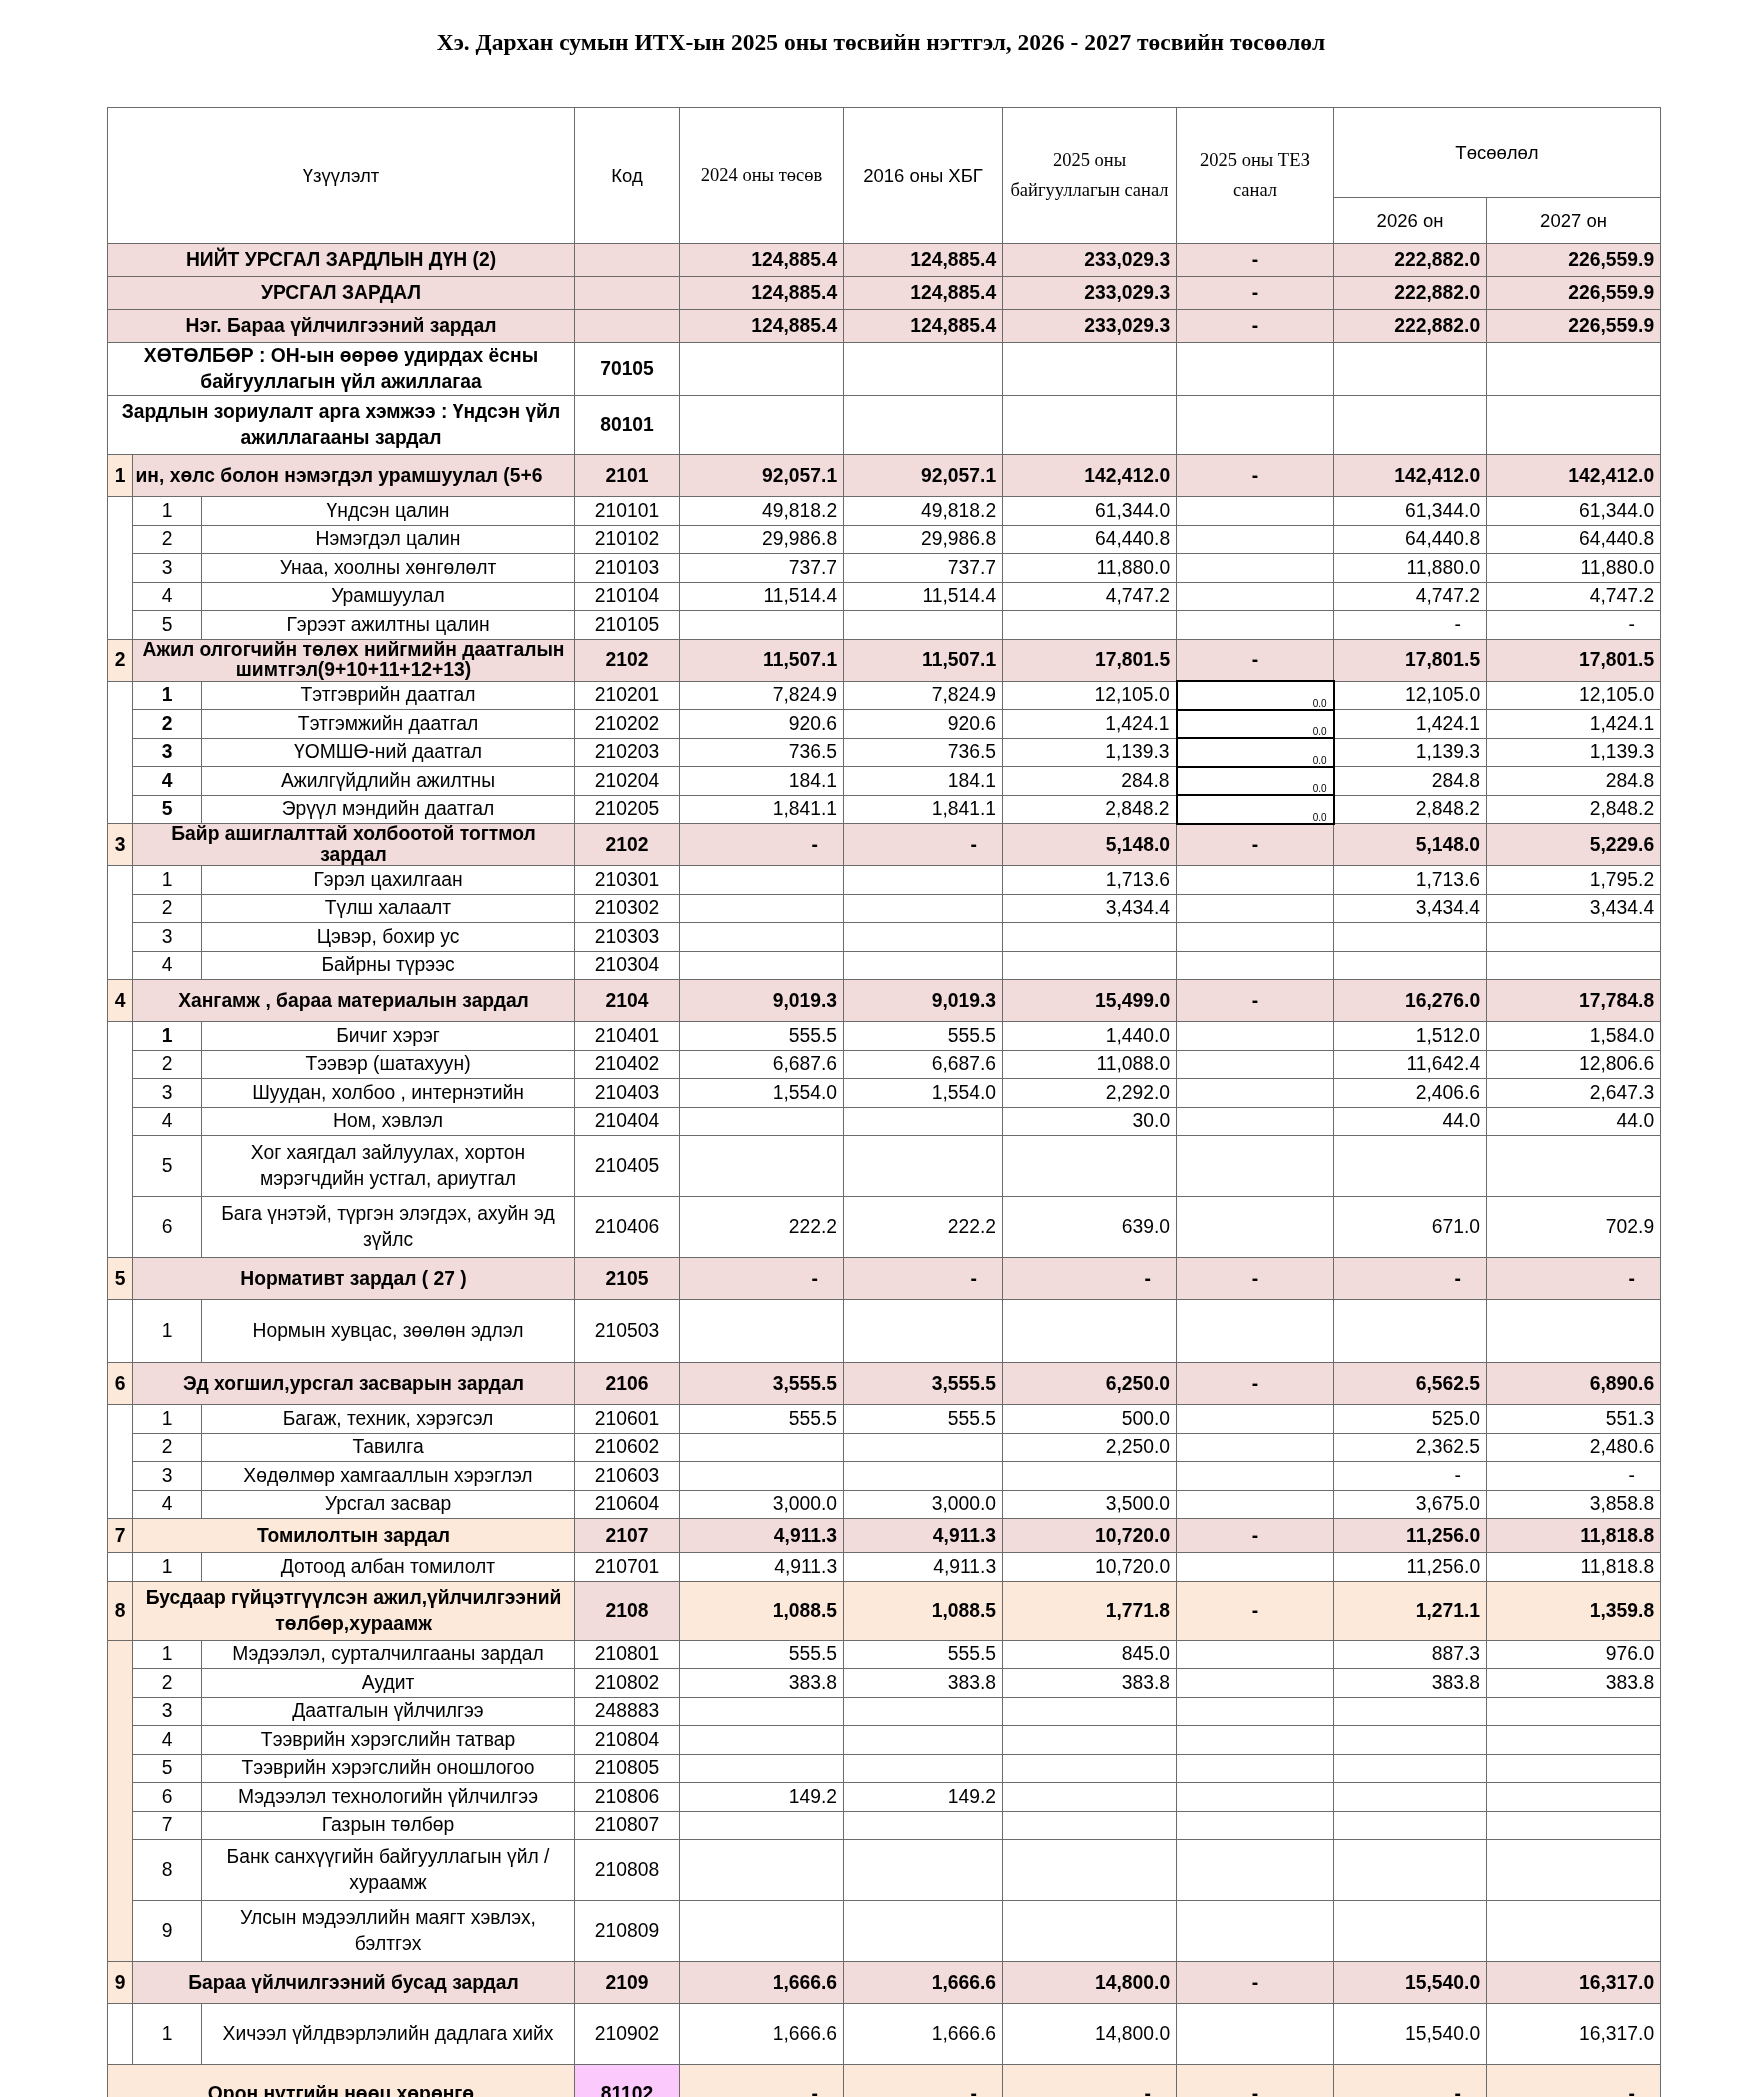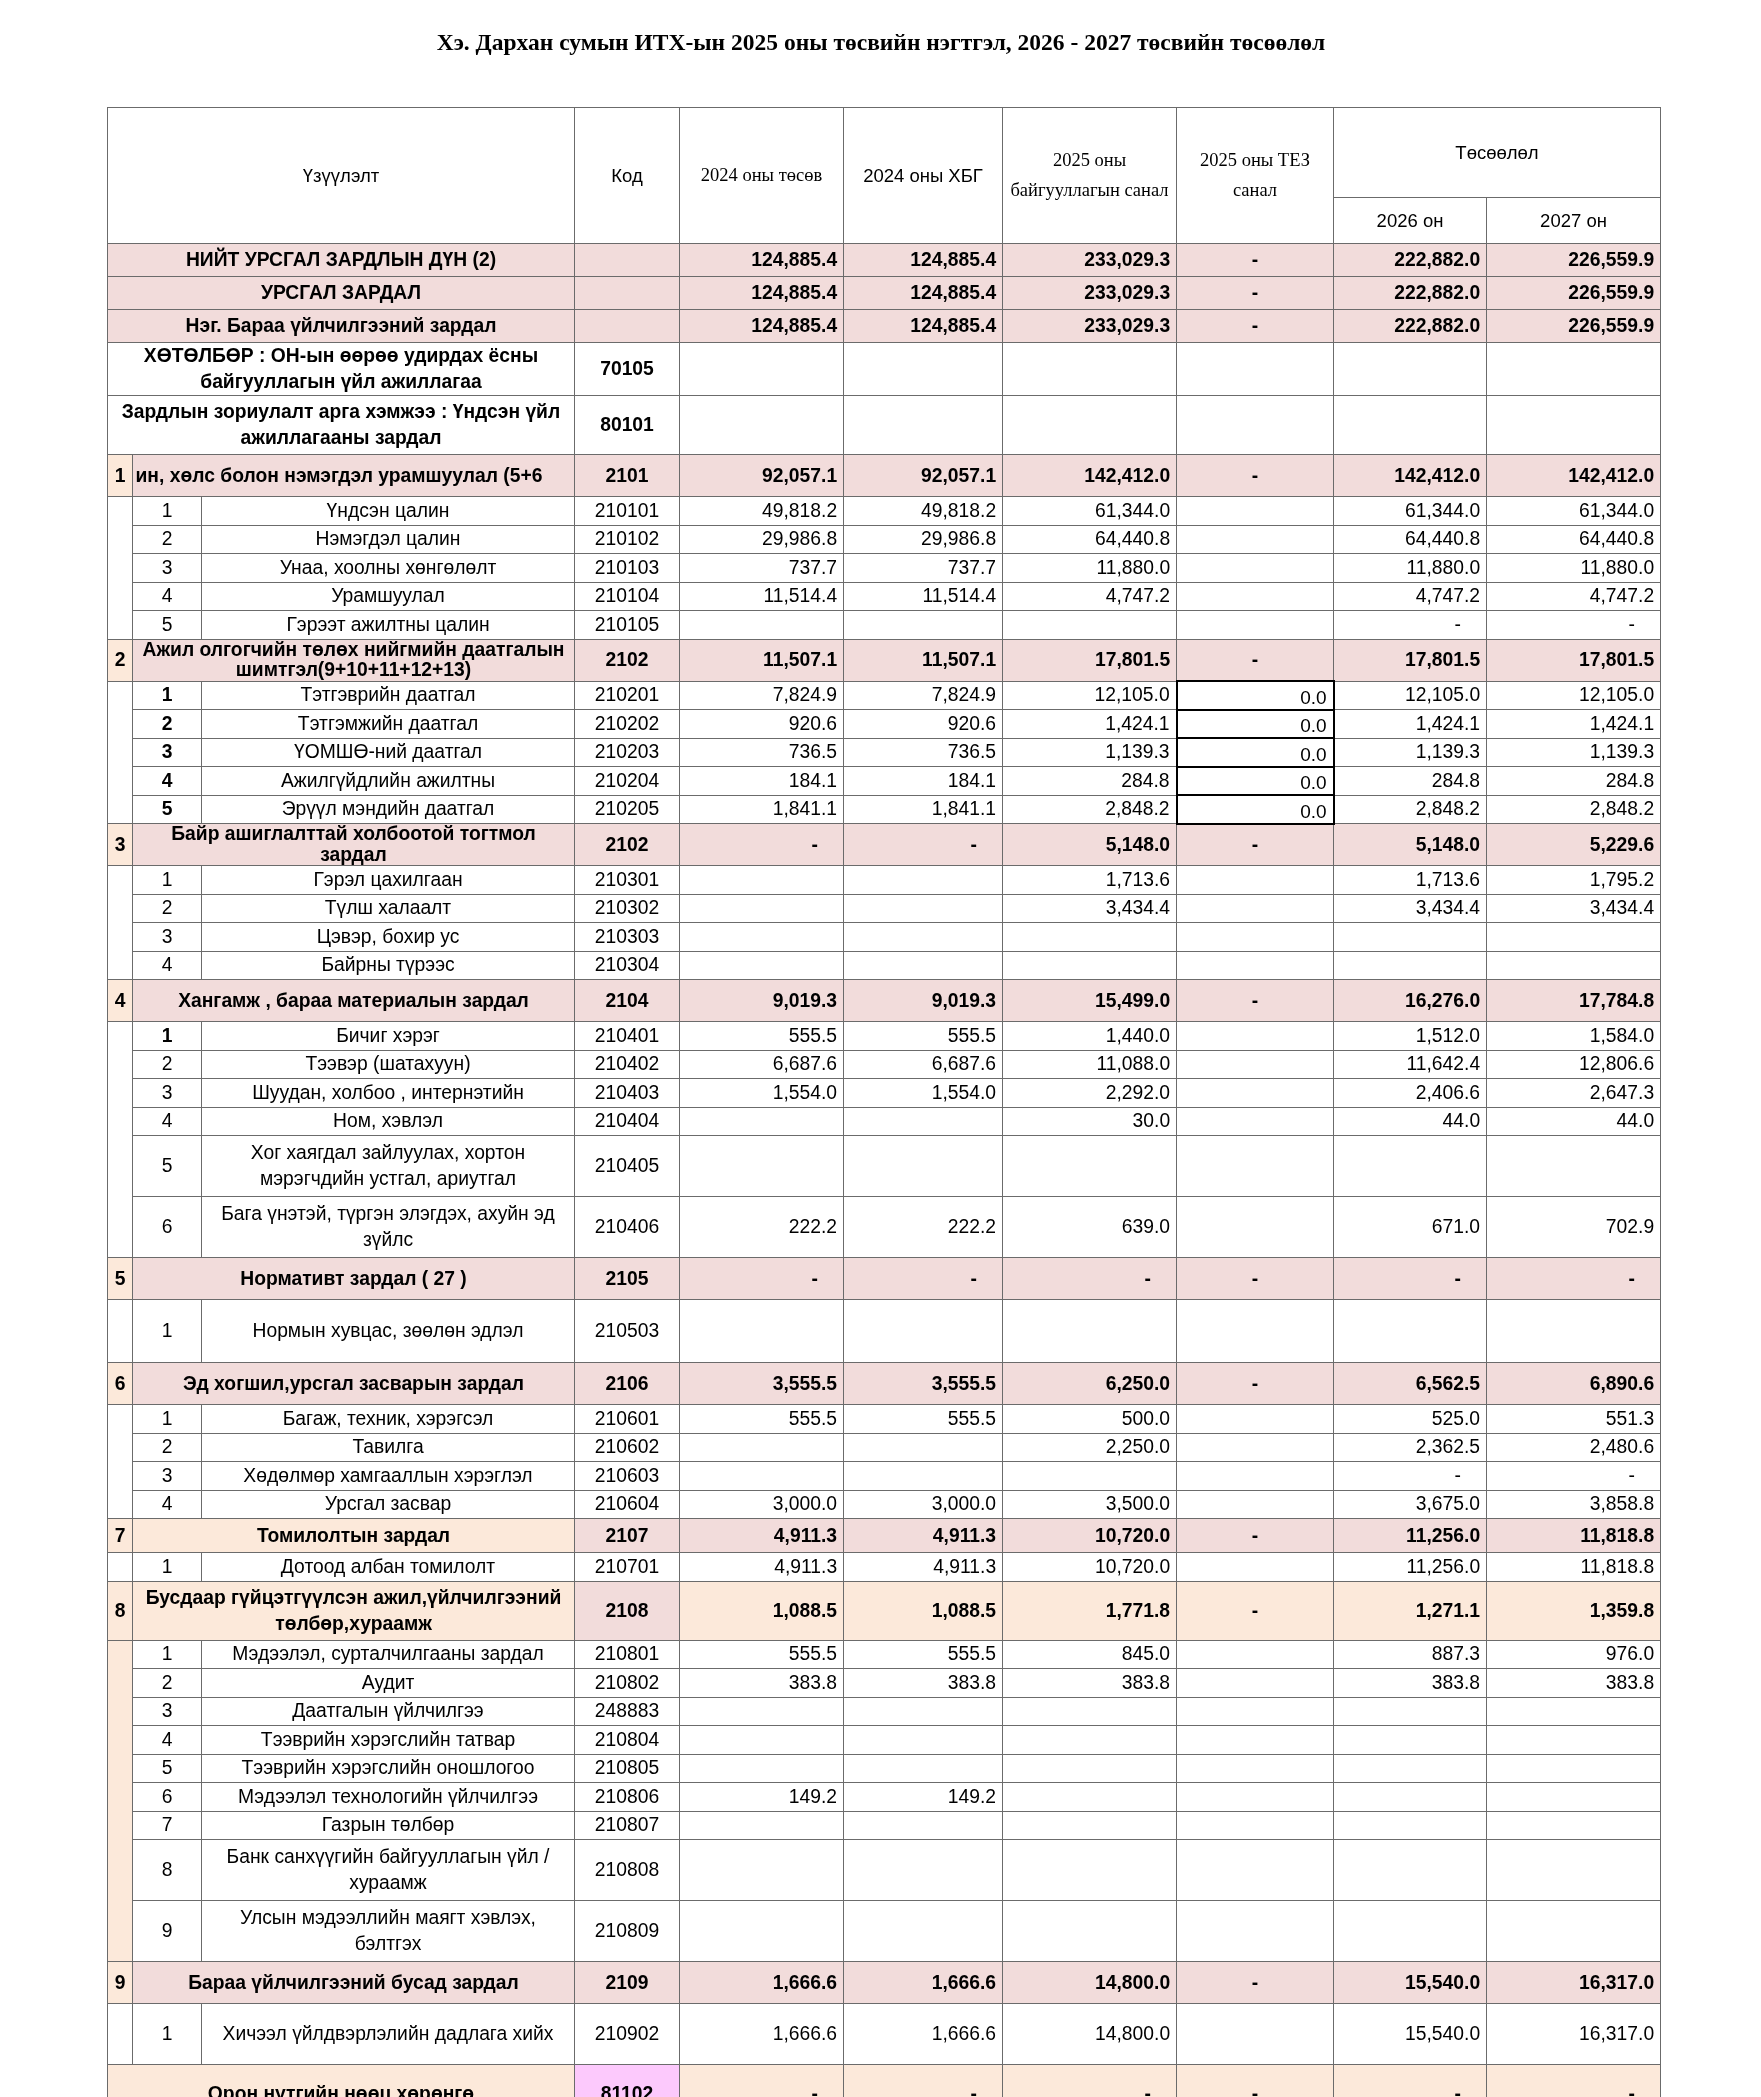--- a/index.html
+++ b/index.html
@@ -21,21 +21,21 @@
   th.bold { font-weight: bold; }
   .num { text-align: right; }
   .ctr { text-align: center; }
   .bold td { font-weight: bold; }
   .wrap { white-space: normal !important; line-height: 1.35; }
   tr.pink td { background: #f2dcdb; }
   tr.peach td { background: #fce9da; }
   td.peach { background: #fce9da !important; }
   td.magenta { background: #fcc9fc !important; }
   td.pinkcell { background: #f2dcdb !important; margin-top: 40px; }
-  td.boxed { border: 2.5px solid #000 !important; font-size: 19px; vertical-align: bottom; }
+  td.boxed { border: 2.5px solid #000 !important; font-size: 10px; vertical-align: bottom; }
   td.idx { text-align: center; font-weight: bold; padding: 0; }
   td.sub { text-align: center; padding: 0; }
 </style>
 </head>
 <body>
 
 <div class="title">Хэ. Дархан сумын ИТХ-ын 2025 оны төсвийн нэгтгэл, 2026 - 2027 төсвийн төсөөлөл</div>
 
 <table class="budget">
   <colgroup>
@@ -48,21 +48,21 @@
     <col style="width:174px">
     <col style="width:157px">
     <col style="width:153px">
     <col style="width:174px">
   </colgroup>
   <thead>
     <tr style="height:90px">
       <th colspan="3" rowspan="2" class="bold">Үзүүлэлт</th>
       <th rowspan="2" class="bold">Код</th>
       <th rowspan="2" class="serif">2024 оны төсөв</th>
-      <th rowspan="2">2024 оны ХБГ</th>
+      <th rowspan="2">2016 оны ХБГ</th>
       <th rowspan="2" class="serif bold wrap" style="line-height:1.6">2025 оны байгууллагын санал</th>
       <th rowspan="2" class="serif bold wrap" style="line-height:1.6">2025 оны ТЕЗ санал</th>
       <th colspan="2">Төсөөлөл</th>
     </tr>
     <tr style="height:46px">
       <th>2026 он</th>
       <th>2027 он</th>
     </tr>
   </thead>
   <tbody id="tbody">

